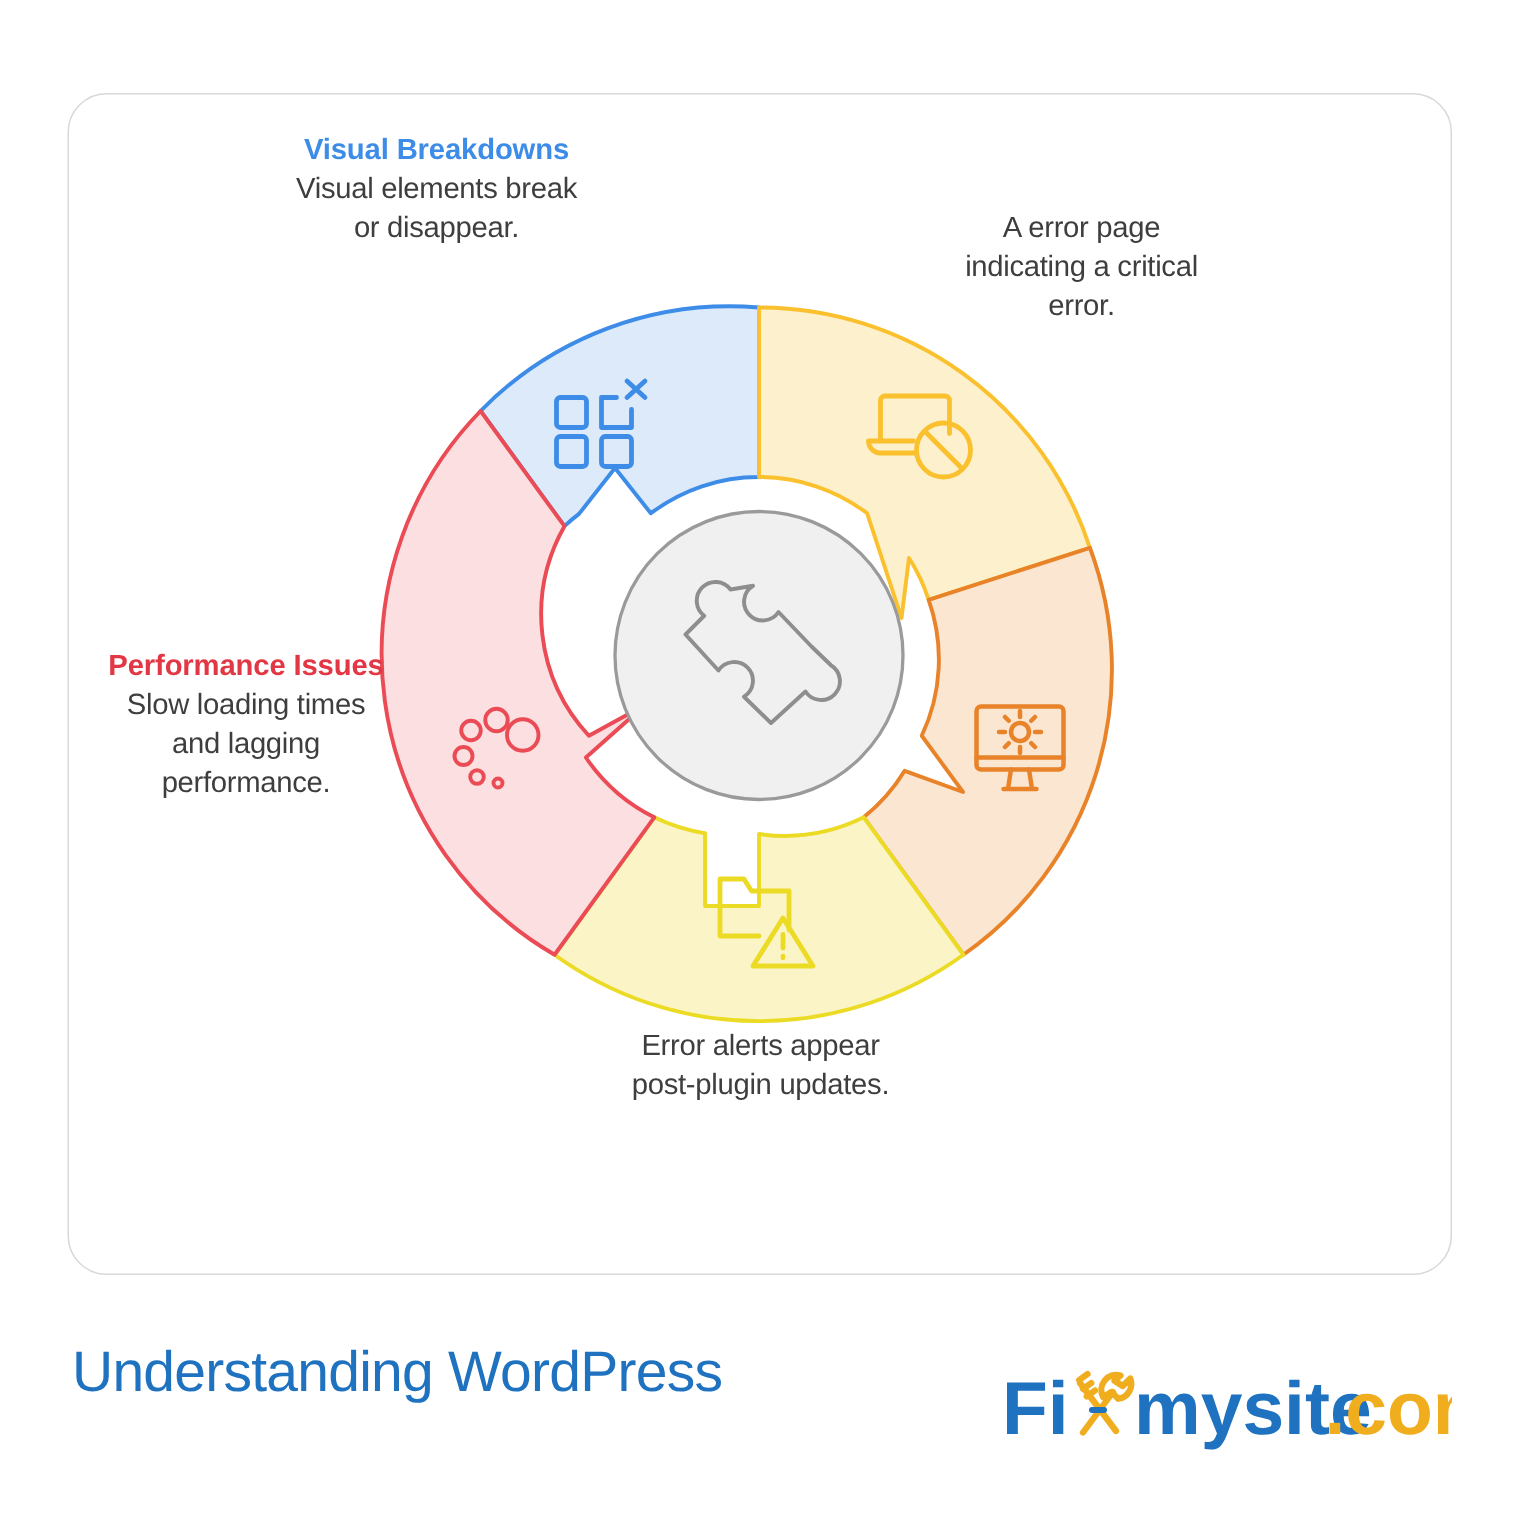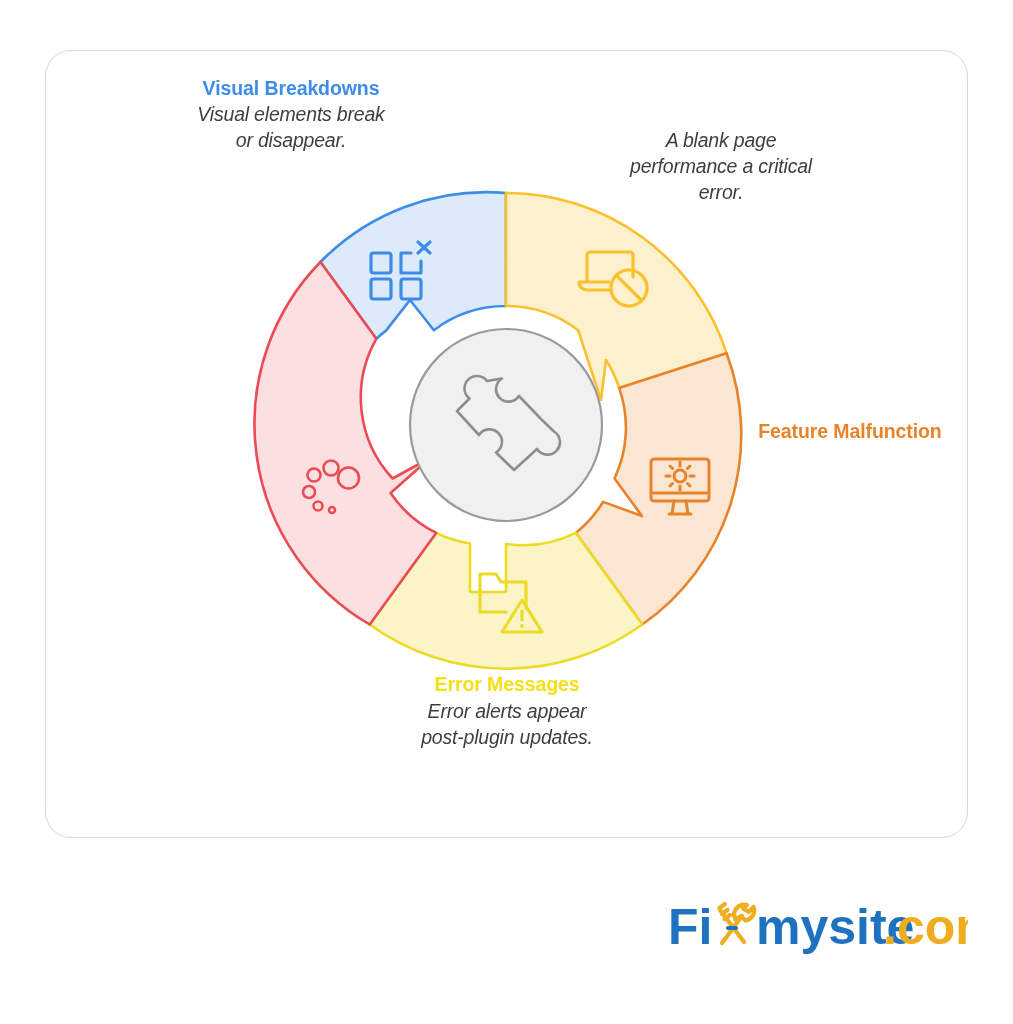--- a/index.html
+++ b/index.html
@@ -9,21 +9,21 @@
   }
   body {
     width: 1013px;
     height: 1024px;
     font-family: "Liberation Sans", sans-serif;
     position: relative;
     overflow: hidden;
   }
   #stage {
     position: absolute;
-    left: 0; top: 0;
+    left: 0; top: 12px;
     width: 1013px;
     height: 732px;
   }
   .card {
     position: absolute;
     left: 45px;
     top: 50px;
     width: 923px;
     height: 788px;
     border: 1.6px solid #d8d8d8;
@@ -50,21 +50,20 @@
     font-weight: bold;
     font-size: 19.5px;
     display: block;
     letter-spacing: -0.1px;
   }
   .callout .desc {
     font-size: 19.5px;
     color: #3e3e3e;
     display: block;
     letter-spacing: -0.2px;
-    font-style: italic;
   }
   .callout.gap .desc { margin-top: 1px; }
 
   #c-visual      { left: 196px; top: 76px;  width: 190px; }
   #c-blank       { left: 630px; top: 128px; width: 182px; }
   #c-feature     { left: 752px; top: 419px; width: 196px; }
   #c-error       { left: 408px; top: 672px; width: 198px; }
   #c-performance { left: 68px;  top: 420px; width: 192px; }
 
   
@@ -202,34 +201,37 @@
 
   </svg>
   </div>
 
   <div class="callout" id="c-visual">
     <span class="ttl" style="color: rgb(61, 140, 232);">Visual Breakdowns</span>
     <span class="desc">Visual elements break or disappear.</span>
   </div>
 
   <div class="callout" id="c-blank">
-    <span class="desc">A blank page performance a critical error.</span>
+    <span class="desc">A error page indicating a critical error.</span>
   </div>
 
   <div class="callout" id="c-feature">
-    <span class="ttl" style="color: rgb(232, 131, 42);">Feature Malfunction</span>
   </div>
 
   <div class="callout gap" id="c-error">
-    <span class="ttl" style="color: rgb(245, 224, 24);">Error Messages</span>
     <span class="desc">Error alerts appear post-plugin updates.</span>
   </div>
 
+  <div class="callout" id="c-performance">
+    <span class="ttl" style="color: rgb(226, 55, 68);">Performance Issues</span>
+    <span class="desc">Slow loading times and lagging performance.</span>
+  </div>
 
   <div class="footer-title" style="color: rgb(31, 114, 191);">
+    <div>Understanding WordPress</div>
   </div>
 
   <div class="logo">
     <svg width="300" height="62" viewBox="0 0 300 62" xmlns="http://www.w3.org/2000/svg">
       <text x="0" y="46" font-family="&quot;Liberation Sans&quot;, sans-serif" font-size="50" font-weight="bold" fill="#1f72bf">Fi</text>
 
       <g>
 
         <g stroke="#f0ad1e" stroke-width="4.2" fill="none" stroke-linecap="round">
           <path d="M 52 12 L 76 44"></path>

